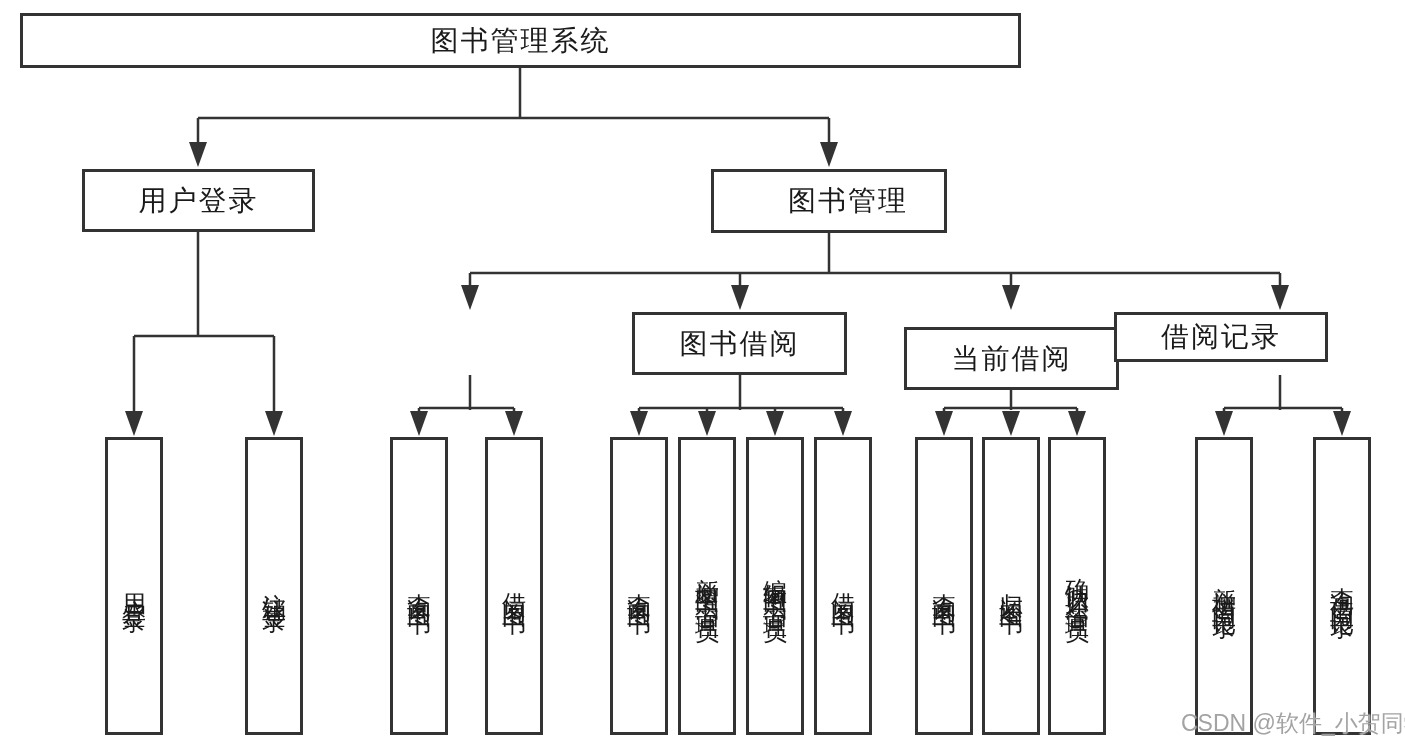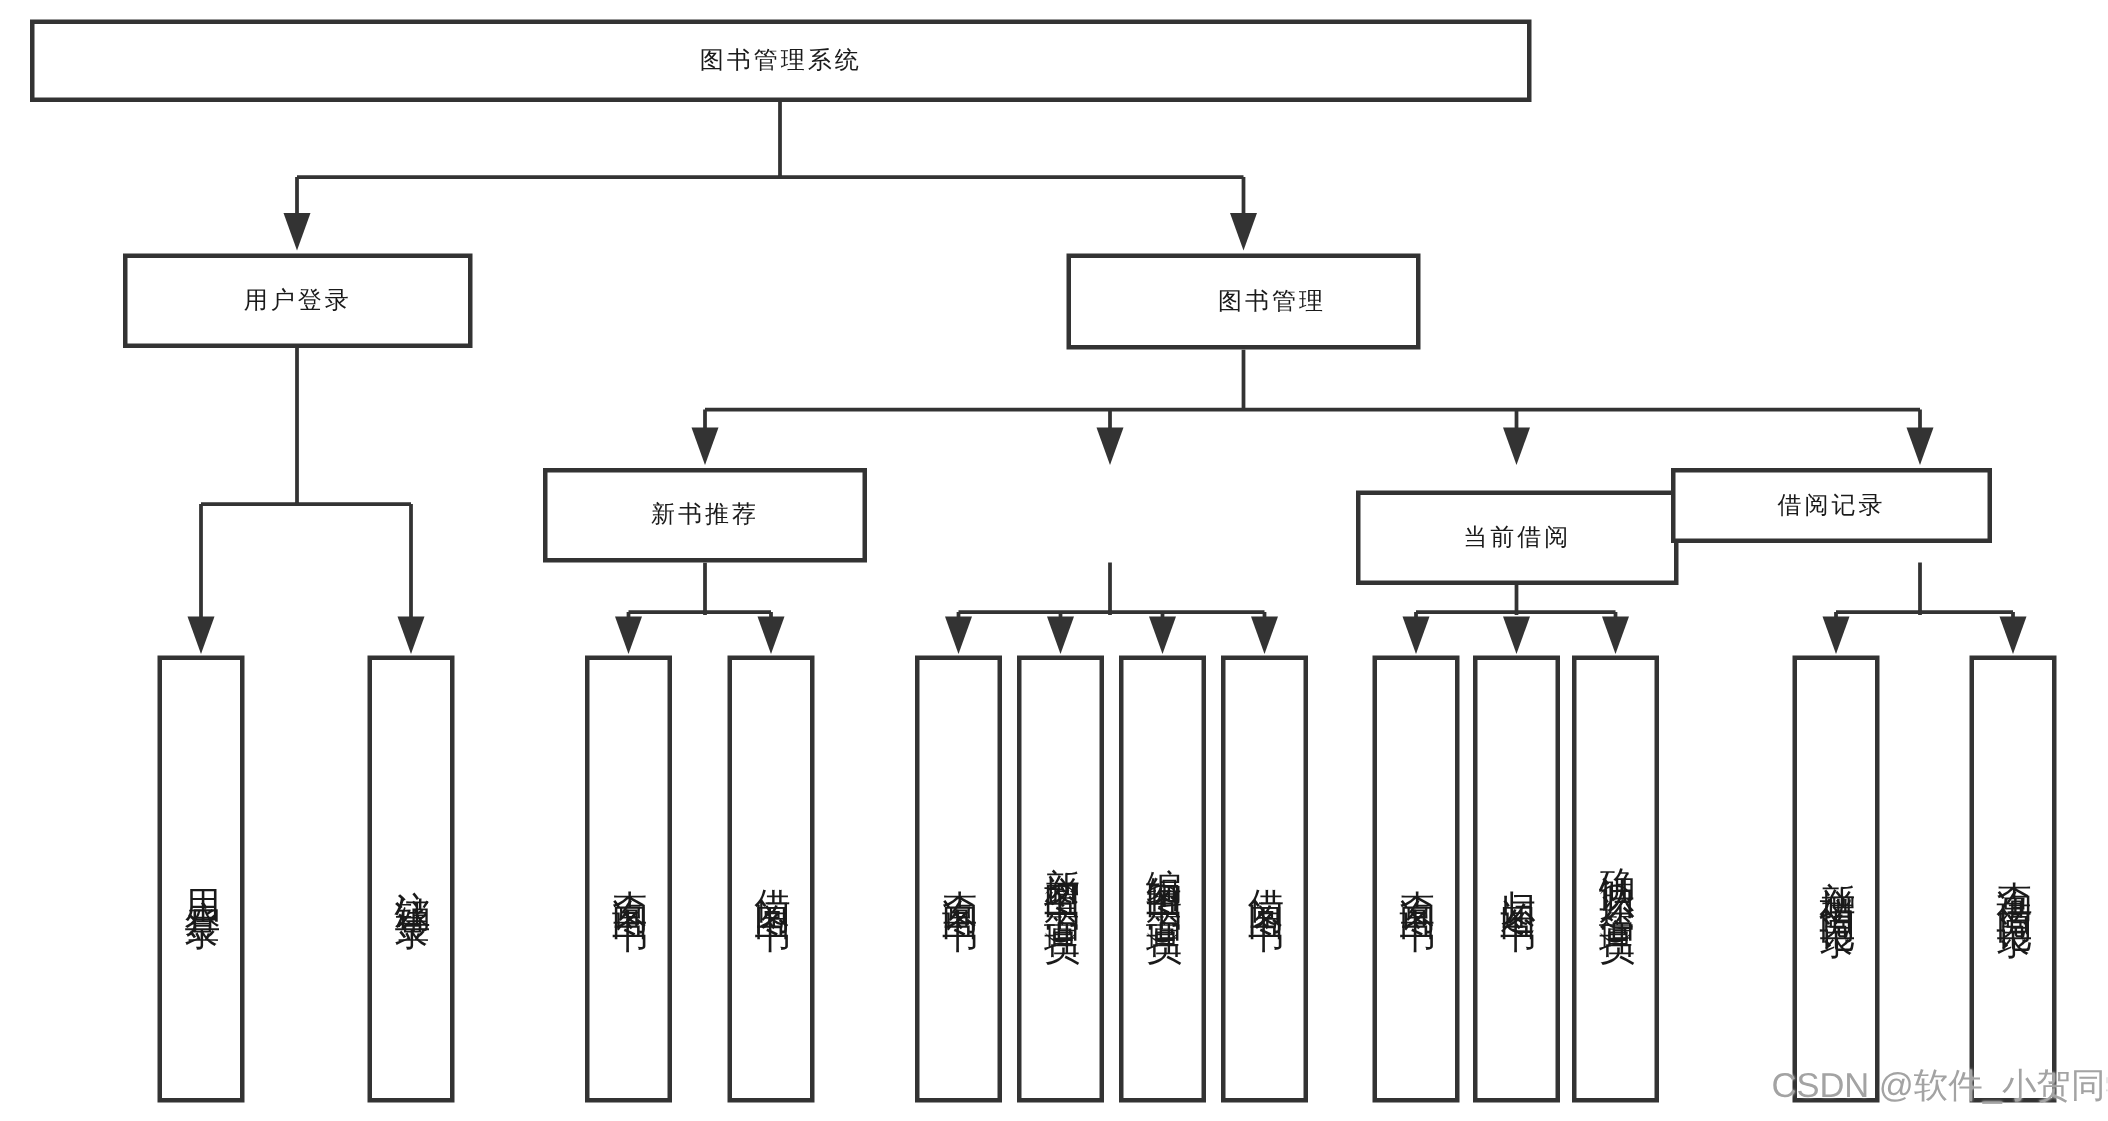--- a/index.html
+++ b/index.html
@@ -11,21 +11,21 @@
     overflow:hidden;
   }
   .connectors{position:absolute;left:0;top:0;width:1405px;height:747px;}
   .node{
     position:absolute;
     box-sizing:border-box;
     background:#ffffff;
     border:3px solid #333333;
     display:flex;align-items:center;justify-content:center;
     color:#1a1a1a;
-    font-size:16px;
+    font-size:28px;
     letter-spacing:2px;
     white-space:nowrap;
   }
   .vnode{
     writing-mode:vertical-rl;
     text-orientation:mixed;
     letter-spacing:6px;
     font-size:24px;
     white-space:normal;
   }
@@ -82,22 +82,22 @@
     <span>图书管理系统</span>
   </div>
 
   <div class="node" style="left:82px;top:169px;width:233px;height:63px;">
     <span>用户登录</span>
   </div>
   <div class="node" style="left:711px;top:169px;width:236px;height:64px;padding-left:38px;">
     <span>图书管理</span>
   </div>
 
-  <div class="node" style="left:362px;top:312px;width:216px;height:63px;">
-    <span>新书推荐</span>
+  <div class="node" style="left:632px;top:312px;width:215px;height:63px;">
+    <span>图书借阅</span>
   </div>
   <div class="node" style="left:904px;top:312px;width:215px;height:63px;margin-top:15px;">
     <span>当前借阅</span>
   </div>
   <div class="node" style="left:1114px;top:312px;width:214px;height:50px;">
     <span>借阅记录</span>
   </div>
 
   <div class="node vnode leaf" style="left:105px;">
     <span>用户登录</span>

